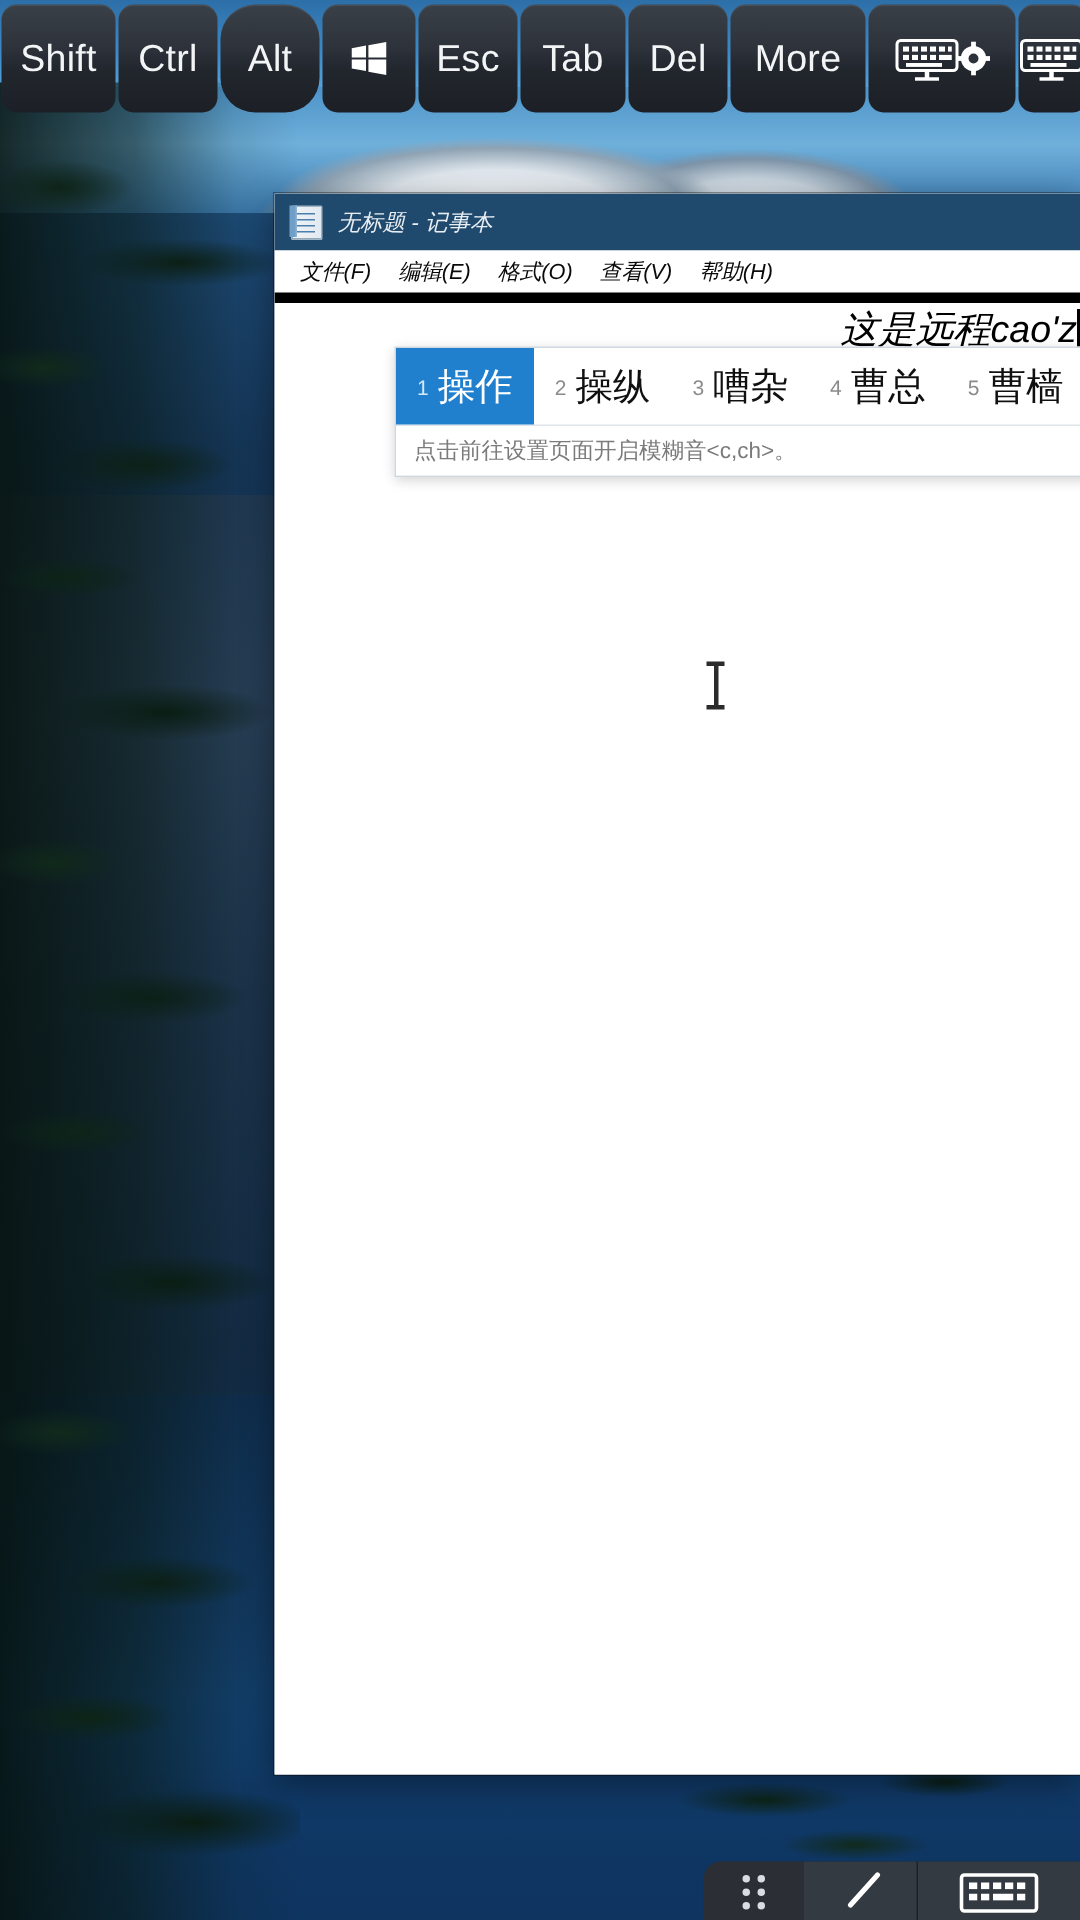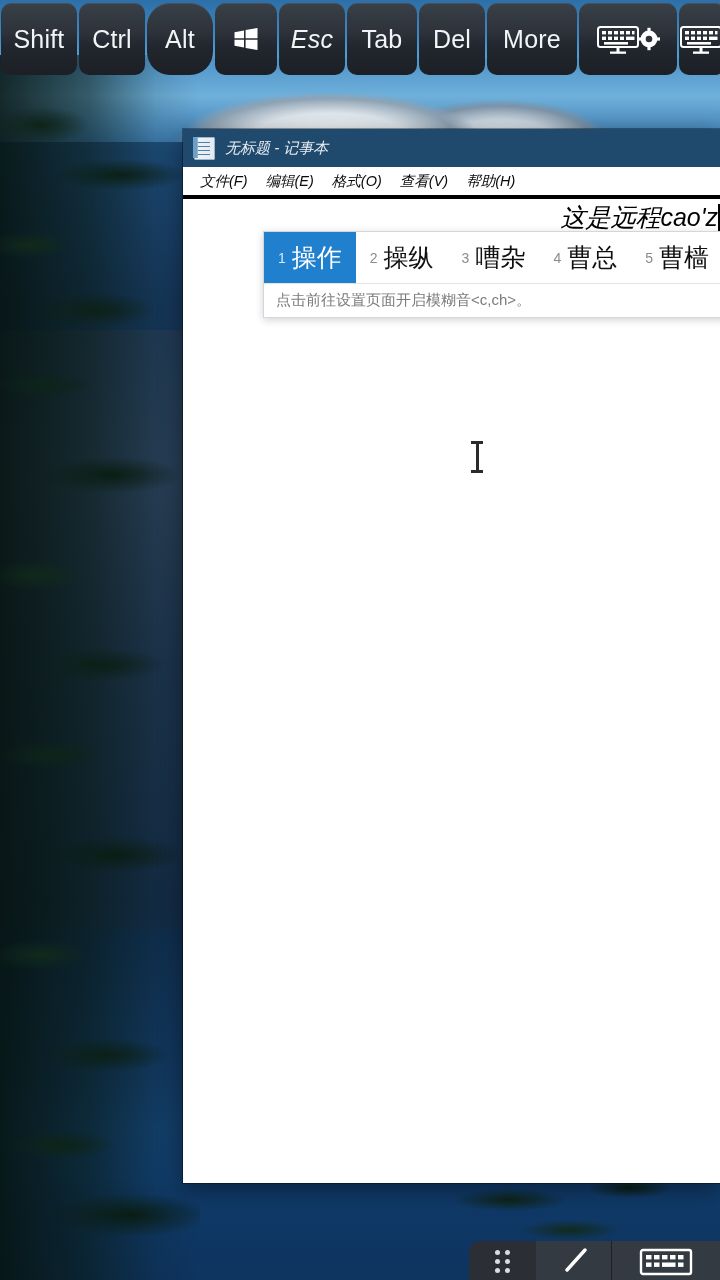--- a/index.html
+++ b/index.html
@@ -106,21 +106,21 @@
     color: #f2f4f6;
     font-size: 25px;
     letter-spacing: 0.2px;
     box-shadow: inset 0 1px 0 rgba(255,255,255,0.08);
     user-select: none;
   }
   .key-shift { flex: 0 0 76px; }
   .key-ctrl  { flex: 0 0 66px; }
   .key-alt   { flex: 0 0 66px; border-radius: 23px; }
   .key-win   { flex: 0 0 62px; }
-  .key-esc   { flex: 0 0 66px; font-style: italic; }
+  .key-esc   { flex: 0 0 66px; }
   .key-tab   { flex: 0 0 70px; }
   .key-del   { flex: 0 0 66px; }
   .key-more  { flex: 0 0 90px; }
   .key-kbset { flex: 0 0 98px; }
   .key-kb    { flex: 1 1 auto; }
 
   .win-glyph { display: block; width: 26px; height: 22px; }
   .kb-icon { display: block; }
 
   
@@ -166,21 +166,21 @@
     width: 4px; height: 21px;
     background: #6f9fc6;
     border-right: 1px solid #8fb2d0;
   }
   #np-menubar {
     height: 28px;
     background: #ffffff;
     display: flex;
     align-items: center;
     padding-left: 8px;
-    border-bottom: 4px solid #000000;
+    border-bottom: 7px solid #000000;
   }
   .np-menu-item {
     font-size: 14.5px;
     color: #0a0a0a;
     padding: 2px 9px;
     white-space: nowrap;
   }
   #np-textarea {
     position: relative;
     height: calc(100% - 66px);

